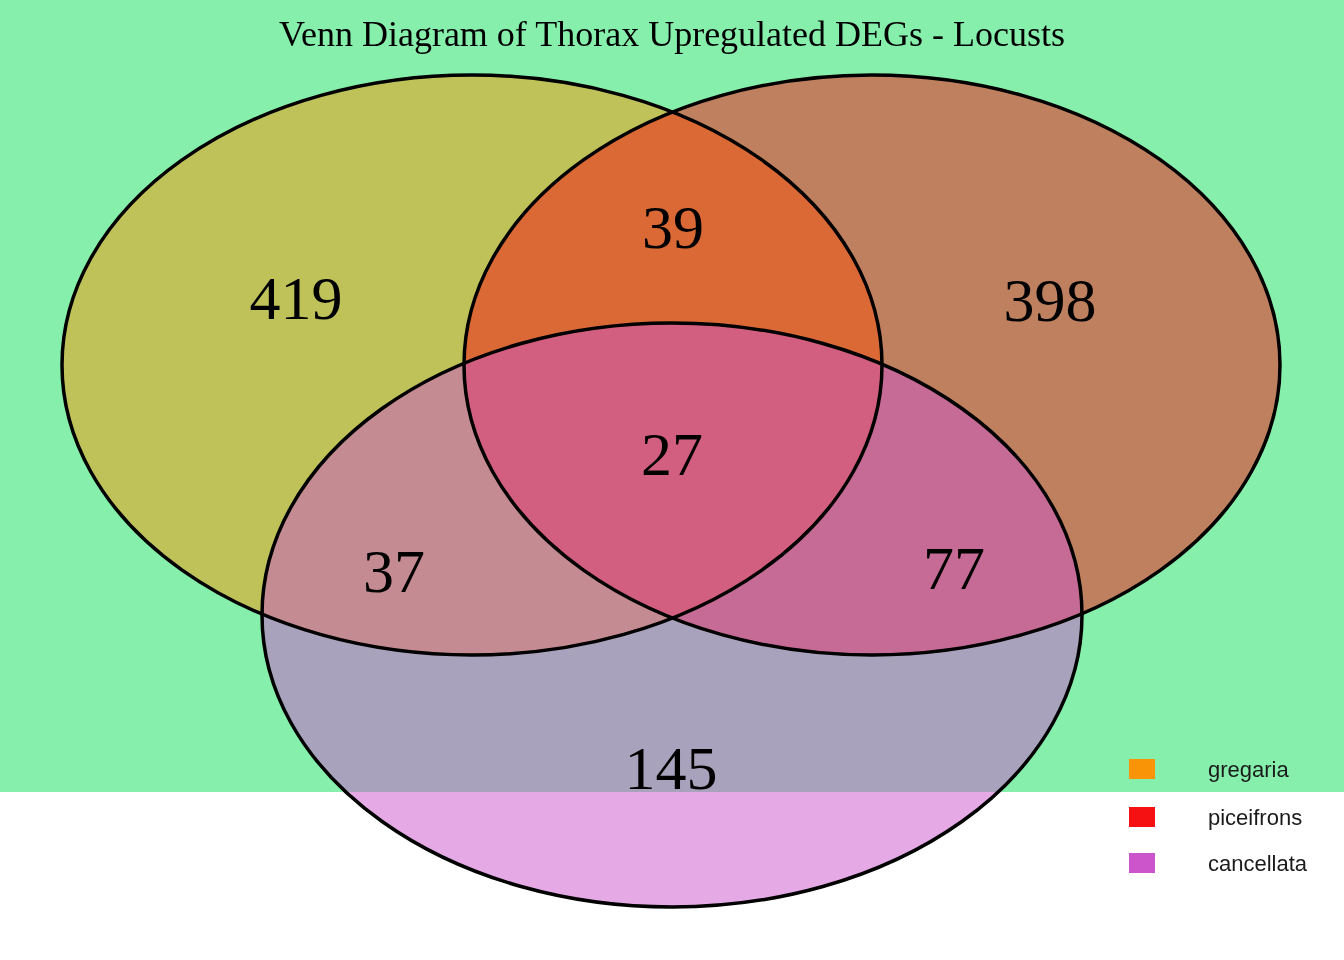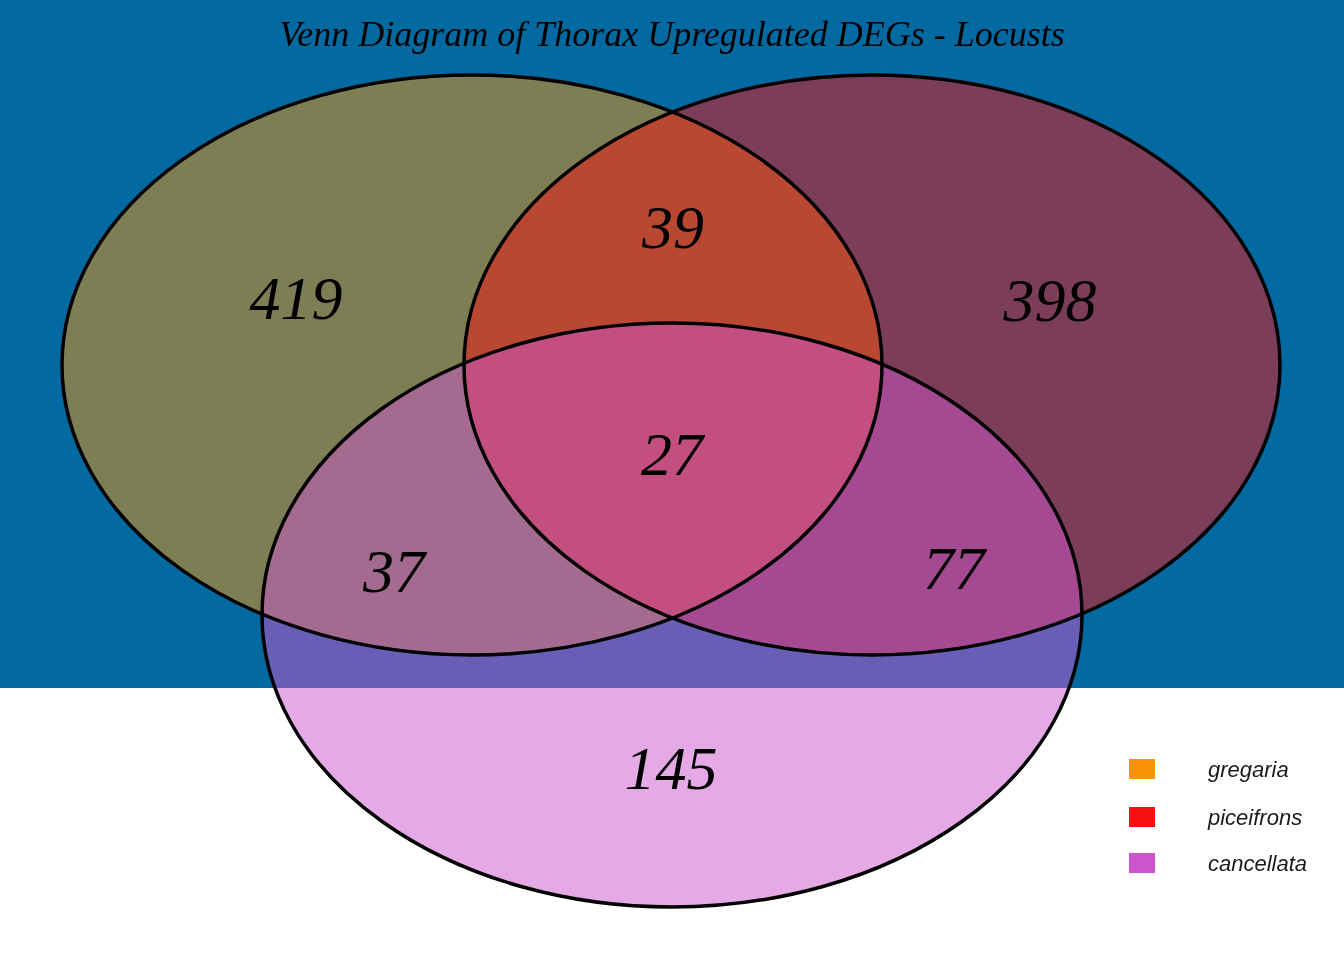--- a/index.html
+++ b/index.html
@@ -6,23 +6,22 @@
     margin: 0;
     padding: 0;
     background: #ffffff;
     width: 1344px;
     height: 960px;
     overflow: hidden;
   }
   .figure-wrap {
     position: relative;
     width: 1344px;
-    height: 688px;
-    background: #0369a1;
-    font-style: italic;
+    height: 792px;
+    background: #86efac;
   }
   svg { display: block; }
   .chart-title {
     font-family: "Liberation Serif", serif;
     font-size: 36px;
     fill: #000000;
   }
   .region-count {
     font-family: "Liberation Serif", serif;
     font-size: 62px;

